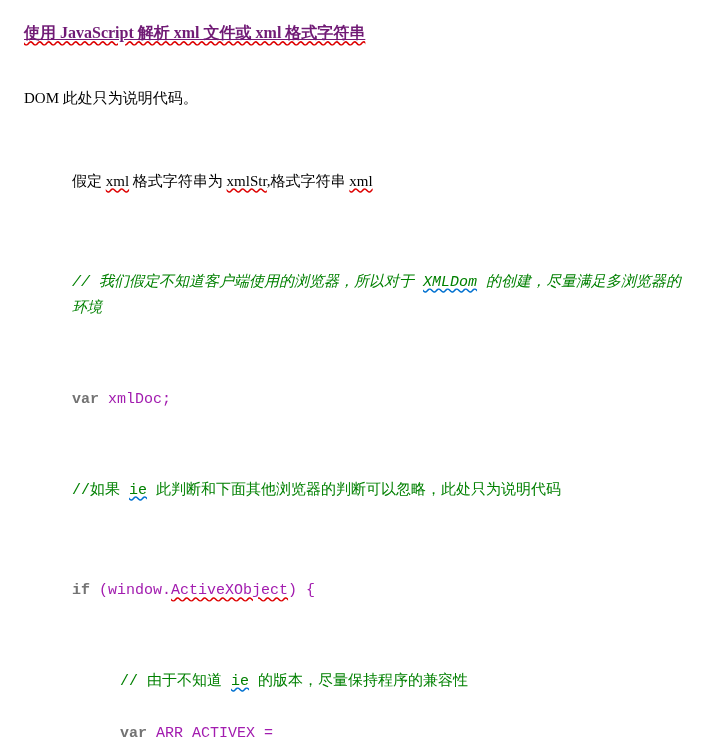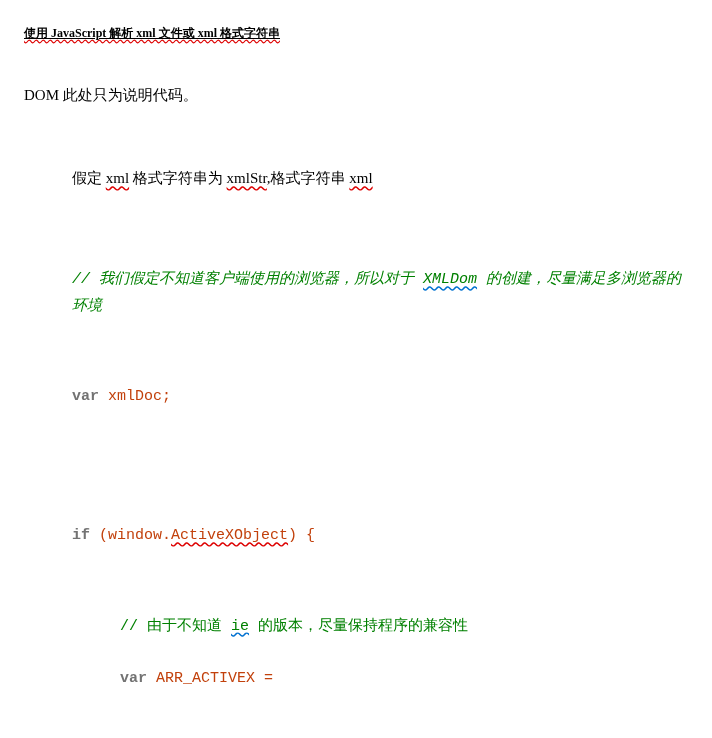--- a/index.html
+++ b/index.html
@@ -7,25 +7,25 @@
     font-size: 15px;
     line-height: 1.6;
     color: #000;
     background: #fff;
     padding: 20px 24px;
     margin: 0;
     width: 712px;
     box-sizing: border-box;
   }
   .title {
-    color: #000000;
+    color: #701a75;
     font-weight: bold;
     text-decoration: underline;
     text-decoration-style: solid;
-    font-size: 12px;
+    font-size: 16px;
     margin: 0 0 36px 0;
     display: inline-block;
   }
   .para {
     margin: 0 0 22px 0;
     line-height: 2.2;
   }
   .intro-block {
     margin-bottom: 50px;
   }
@@ -44,21 +44,21 @@
   .indent1 { padding-left: 48px; }
   .codeblock {
     font-family: Consolas, "Courier New", monospace;
     font-size: 15px;
     line-height: 1.75;
     white-space: pre-wrap;
     word-break: break-all;
   }
   .comment { color: #008000; }
   .kw { color: #737373; font-weight: bold; }
-  .plain { color: #c2410c; }
+  .plain { color: #a21caf; }
 </style>
 </head>
 <body>
 
 
 
 
 <div class="title"><span class="sq">使用 JavaScript 解析 xml 文件或 xml 格式字符串</span></div>
 
 
@@ -74,20 +74,21 @@
 </div>
 
 <div style="height:24px"></div>
 
 
 <div class="codeblock">
 <div style="padding-left:48px;font-style:italic;"><span class="comment"><span>// 我们假定不知道客户端使用的浏览器，所以对于 </span><span class="sq-b">XMLDom</span><span> 的创建，尽量满足多浏览器的环境</span></span></div>
 <div style="height:12px"></div>
 <div style="padding-left:48px;"><span class="kw">var</span><span class="plain"> xmlDoc;</span></div>
 <div style="height:12px"></div>
+<div style="padding-left:48px;"><span class="comment"><span>//如果 </span><span class="sq-b">ie</span><span> 此判断和下面其他浏览器的判断可以忽略，此处只为说明代码</span></span></div>
 <div style="padding-left:48px;margin-top:48px;"><span class="kw">if</span><span class="plain"> (window.</span><span class="sq plain">ActiveXObject</span><span class="plain">) {</span></div>
 <div style="height:12px"></div>
 <div style="padding-left:96px;"><span class="comment"><span>// 由于不知道 </span><span class="sq-b">ie</span><span> 的版本，尽量保持程序的兼容性</span></span></div>
 <div style="padding-left:96px;"><span class="kw">var</span><span class="plain"> ARR_ACTIVEX =</span></div>
 
 
 
 
 
 

